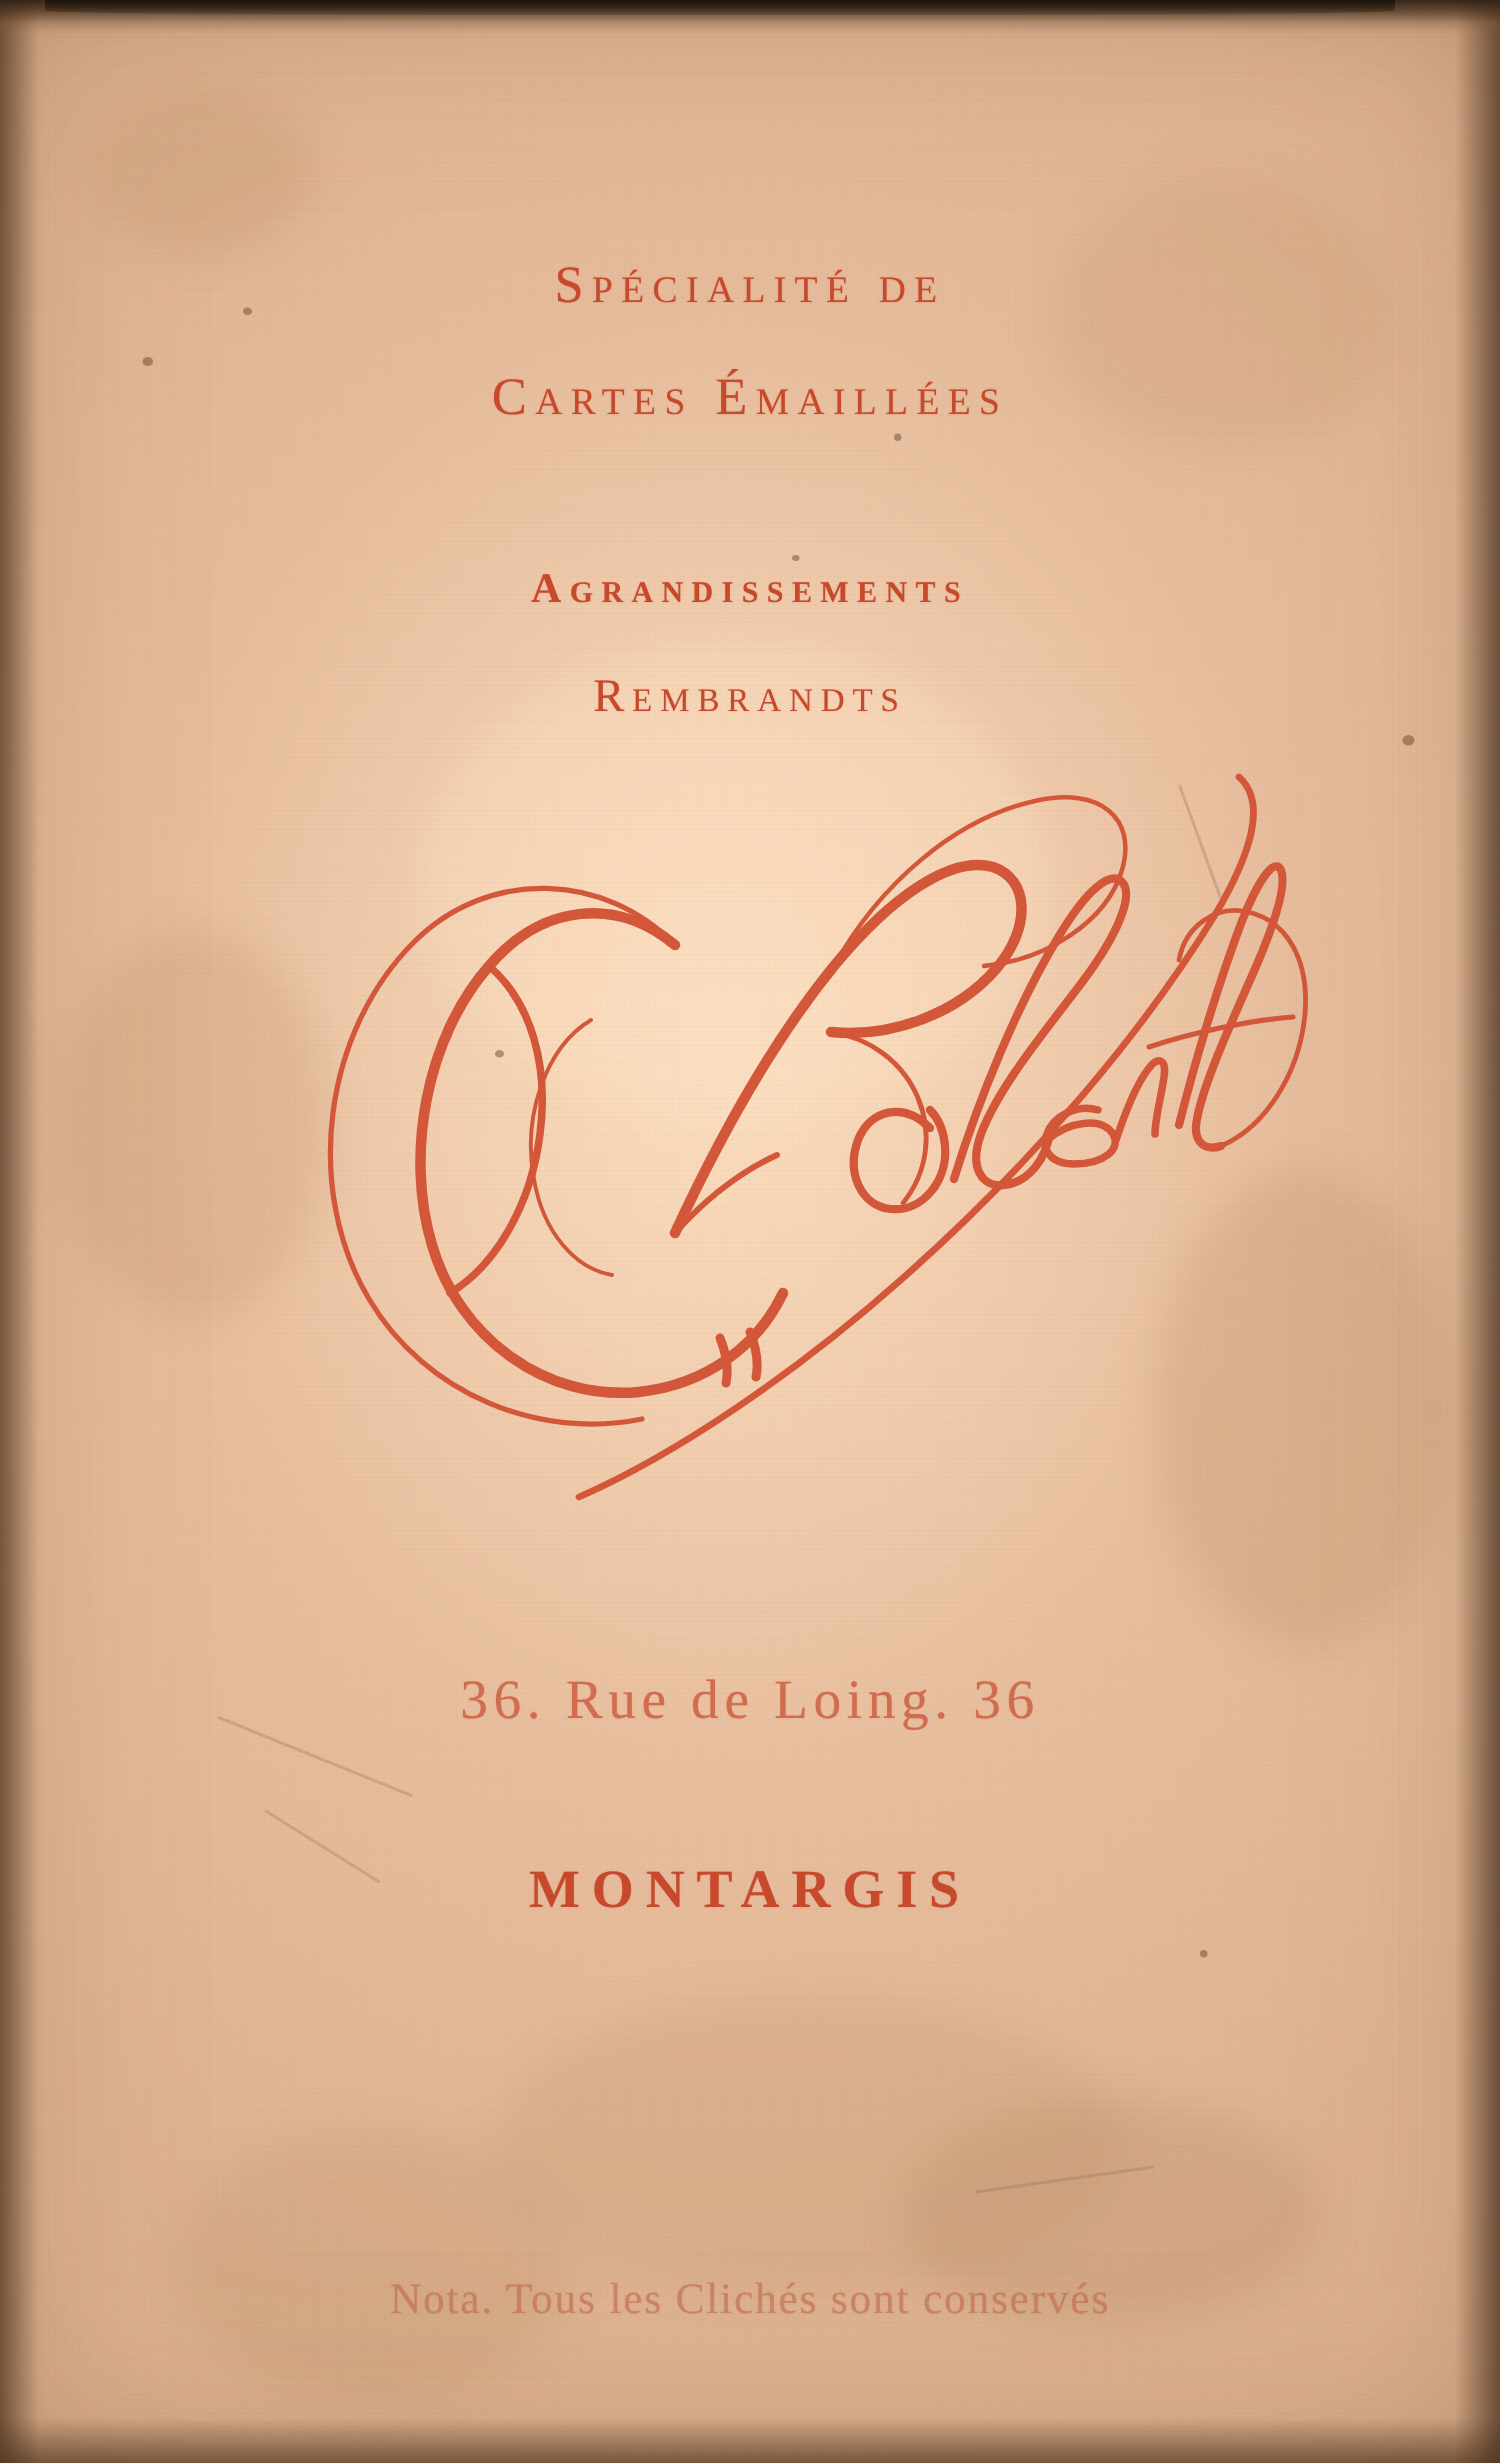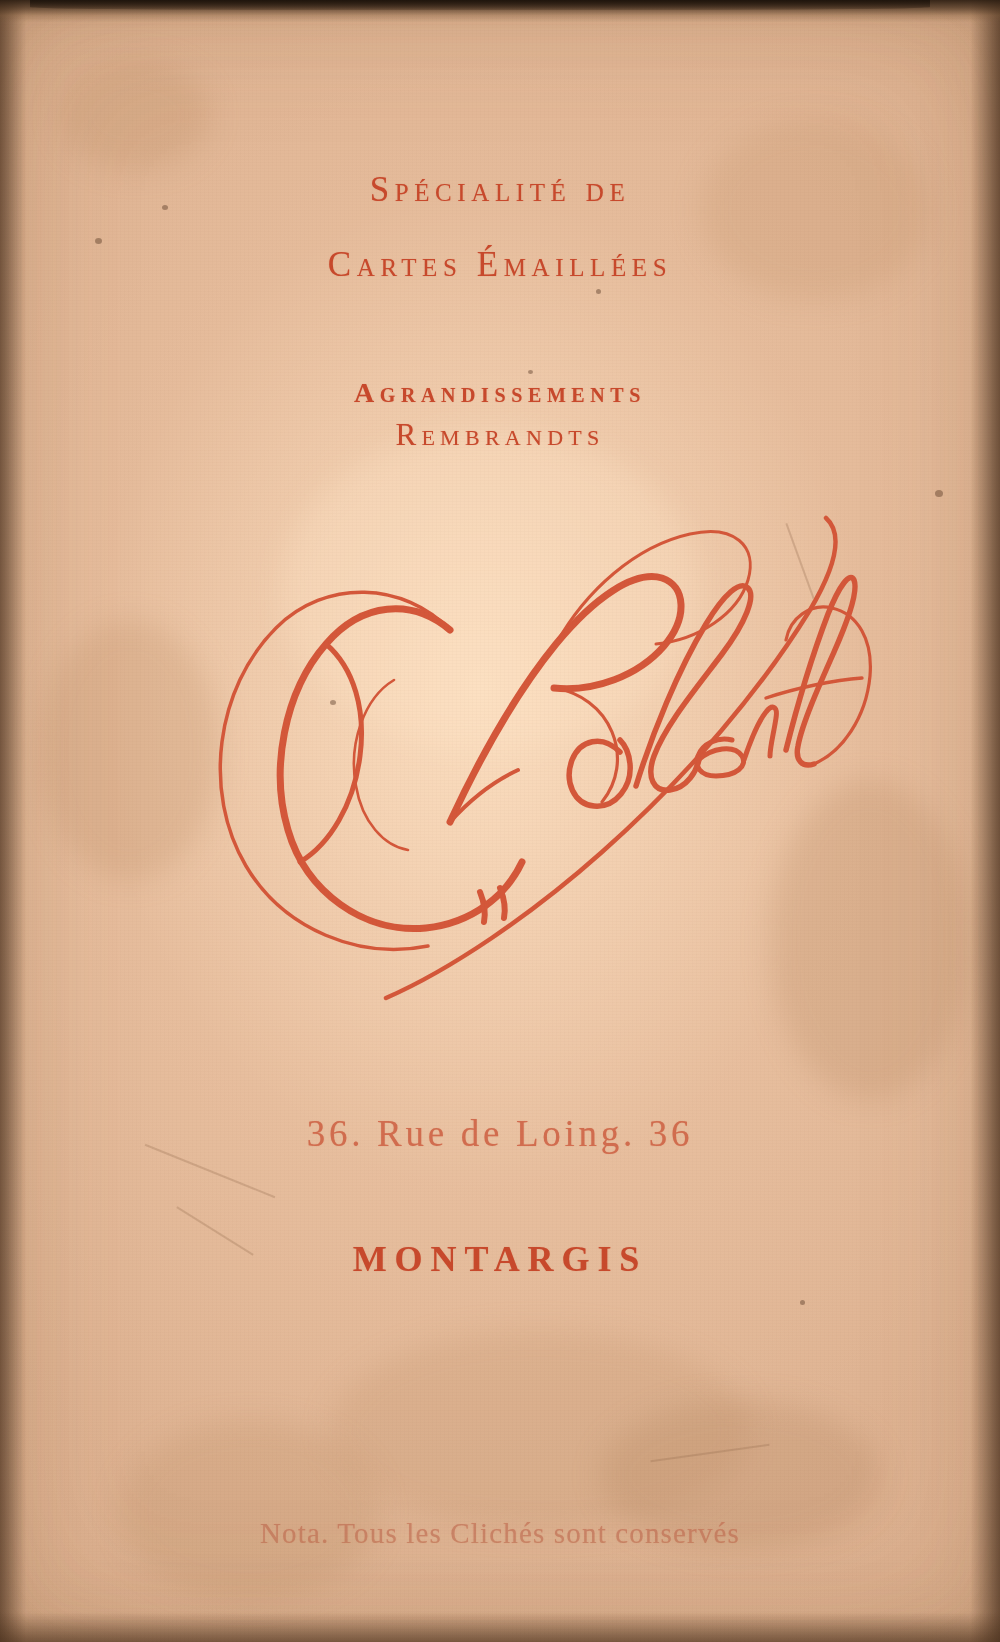--- a/index.html
+++ b/index.html
@@ -111,21 +111,21 @@
   }
 
   .smallcaps {
     font-variant: small-caps;
     letter-spacing: 0.16em;
   }
 
   #line-1 { top: 170px; font-size: 35px; }
   #line-2 { top: 245px; font-size: 35px; }
   #line-3 { top: 345px; font-size: 28px; font-weight: bold; letter-spacing: 0.20em; margin-top: 32px; }
-  #line-4 { top: 417px; font-size: 31px; letter-spacing: 0.17em; }
+  #line-4 { top: 446px; font-size: 31px; letter-spacing: 0.17em; }
 
   
   #address {
     top: 1112px;
     font-size: 37px;
     letter-spacing: 0.10em;
     color: #cf6244;
     opacity: 0.88;
     text-align: center;
   }

